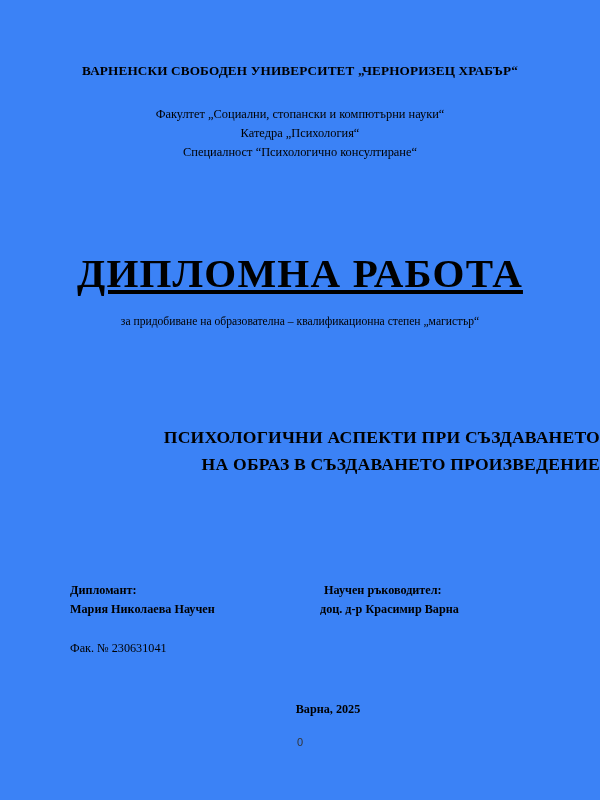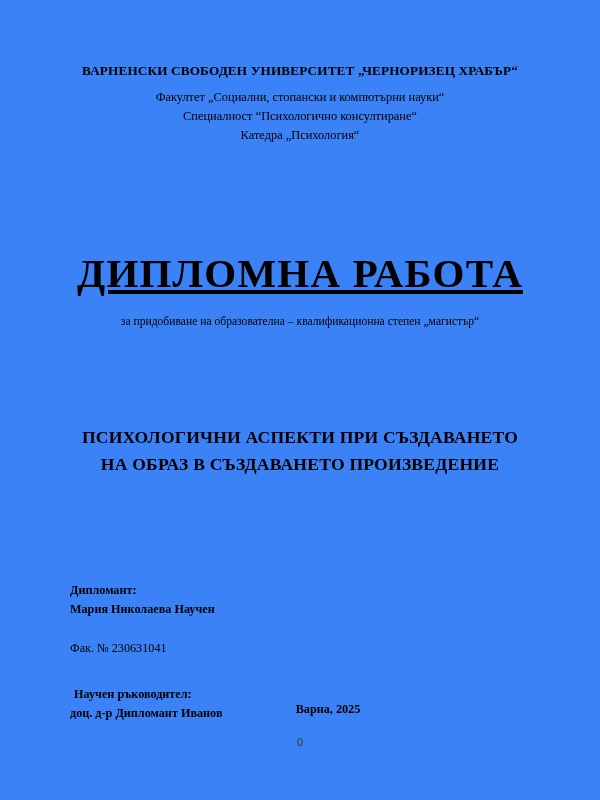--- a/index.html
+++ b/index.html
@@ -33,21 +33,21 @@
     letter-spacing: 0.15px;
     line-height: 18px;
     white-space: nowrap;
   }
   .header-line {
     font-size: 12.4px;
     font-weight: normal;
     line-height: 19px;
     white-space: nowrap;
   }
-  .header-line.first-sub { margin-top: 8px; }
+  .header-line.first-sub { margin-top: 25px; }
 
   
   .doc-title {
     position: absolute;
     top: 250px;
     left: 0;
     width: 600px;
     text-align: center;
     font-size: 41px;
     font-weight: bold;
@@ -67,38 +67,37 @@
     line-height: 16px;
     white-space: nowrap;
   }
 
   
   .thesis-title {
     position: absolute;
     top: 424px;
     left: 0;
     width: 600px;
-    text-align: center;
+    text-align: right;
     font-size: 17.6px;
     font-weight: bold;
     letter-spacing: 0.2px;
     line-height: 27px;
     white-space: nowrap;
   }
 
   
   .people-block {
     position: absolute;
     top: 581px;
     left: 70px;
     width: 460px;
     display: flex;
-    flex-direction: column;
+    flex-direction: row;
     align-items: flex-start;
-    gap: 27px;
   }
   .col-author { width: 250px; }
   .col-supervisor { width: 210px; }
   .person-label {
     font-size: 12.2px;
     font-weight: bold;
     line-height: 19px;
     white-space: nowrap;
   }
   .person-name {
@@ -145,42 +144,42 @@
   }
 </style>
 </head>
 <body>
 
 <div class="page">
 
   <div class="header-block">
     <div class="header-line-univ">ВАРНЕНСКИ СВОБОДЕН УНИВЕРСИТЕТ „ЧЕРНОРИЗЕЦ ХРАБЪР“</div>
     <div class="header-line first-sub">Факултет „Социални, стопански и компютърни науки“</div>
+    <div class="header-line">Катедра „Психология“</div>
     <div class="header-line">Специалност “Психологично консултиране“</div>
-    <div class="header-line">Катедра „Психология“</div>
   </div>
 
   <div class="doc-title">ДИПЛОМНА РАБОТА</div>
 
   <div class="doc-subtitle">за придобиване на образователна – квалификационна степен „магистър“</div>
 
   <div class="thesis-title">
     <div>ПСИХОЛОГИЧНИ АСПЕКТИ ПРИ СЪЗДАВАНЕТО</div>
     <div>НА ОБРАЗ В СЪЗДАВАНЕТО ПРОИЗВЕДЕНИЕ</div>
   </div>
 
   <div class="people-block">
     <div class="col-author">
       <div class="person-label">Дипломант:</div>
       <div class="person-name">Мария Николаева Научен</div>
       <div class="person-id">Фак. № 230631041</div>
     </div>
     <div class="col-supervisor">
       <div class="person-label">Научен ръководител:</div>
-      <div class="person-name">доц. д-р Дипломант Иванов</div>
+      <div class="person-name">доц. д-р Красимир Варна</div>
     </div>
   </div>
 
   <div class="place-year">Варна, 2025</div>
 
   <div class="page-number">0</div>
 
 </div>
 
 </body></html>

